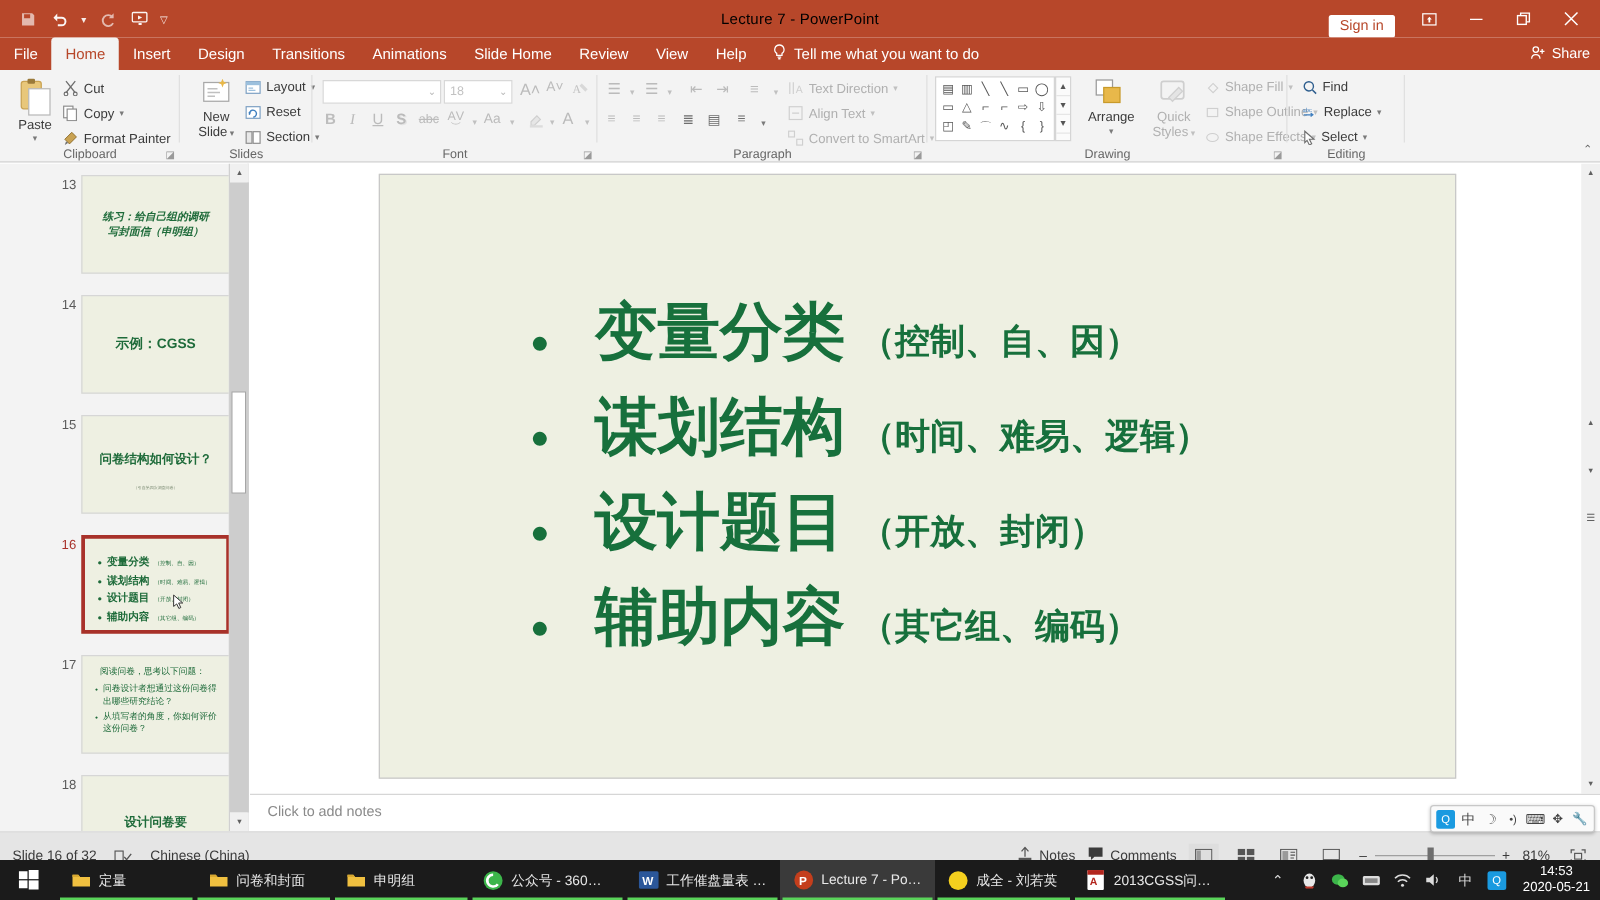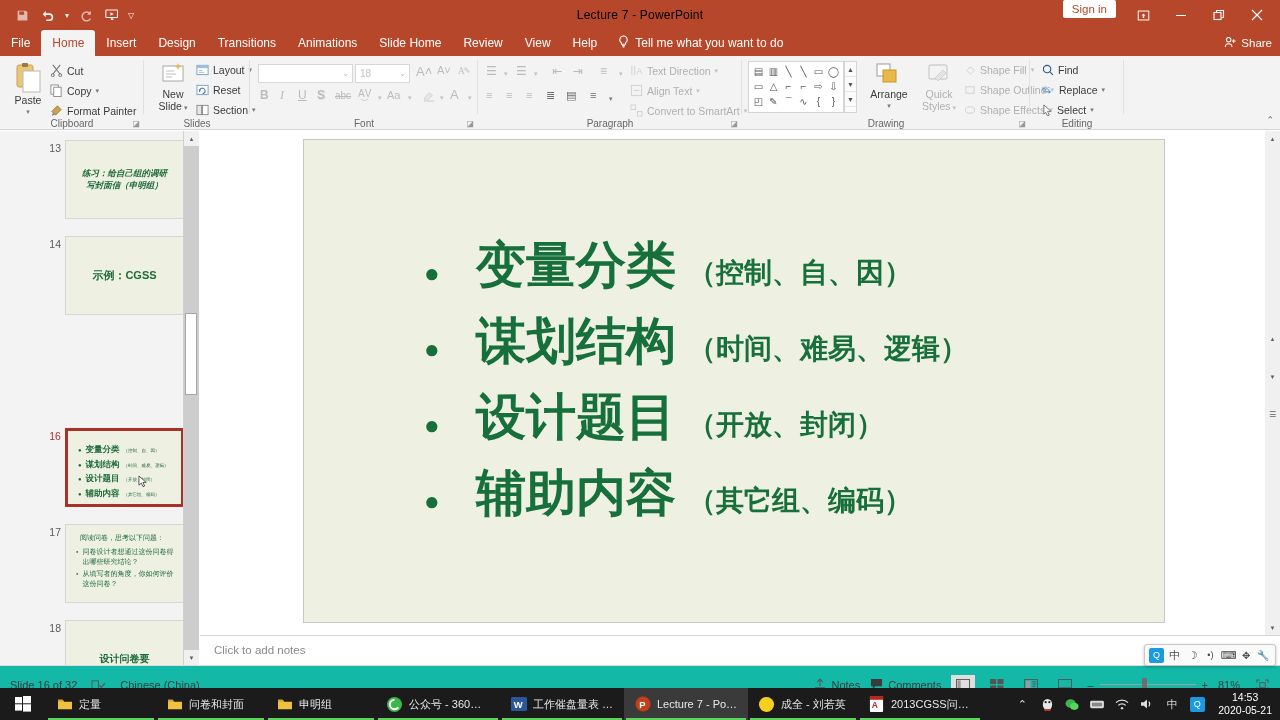--- a/index.html
+++ b/index.html
@@ -21,21 +21,21 @@
     font-size: 14px; color: #fff; opacity: .95; border-radius: 2px;
   }
   .qat-btn.dim { opacity: .62; }
   .qat-btn svg { display:block; }
   .qat-caret { font-size: 8px; opacity: .9; width:10px; text-align:center;}
   .win-title {
     position: absolute; left: 0; top: 0; width: 1280px; height: 30px;
     display: flex; align-items: center; justify-content: center;
     font-size: 12px; color: #000000; letter-spacing: .2px;
   }
-  .win-right { position: absolute; right: 4px; top: 0; height: 30px; display: flex; align-items: flex-start; }
+  .win-right { position: absolute; right: 4px; top: 0; height: 30px; display: flex; align-items: flex-end; }
   .signin {
     font-size: 11.5px; color: #b7472a; background: #fff; padding: 3px 9px;
     border-radius: 2px; margin-right: 8px;
   }
   .wbtn {
     width: 38px; height: 30px; display: flex; align-items: center; justify-content: center;
     color: #fff; font-size: 13px;
   }
   .wbtn.close { font-size: 15px; }
 
@@ -159,21 +159,21 @@
   
   .notes {
     position: absolute; top: 635px; left: 200px; width: 1080px; height: 30px;
     background: #fff; border-top: 1px solid #d6d6d6;
     font-size: 11.5px; color: #8a8a8a; padding: 8px 14px;
   }
 
   
   .statusbar {
     position: absolute; top: 665px; left: 0; width: 1280px; height: 38px;
-    background: #14b8a6; border-top: 1px solid #dcdcdc;
+    background: #e5e5e5; border-top: 1px solid #dcdcdc;
     display: flex; align-items: center; font-size: 11px; color: #3b3b3b;
   }
   .sb-left { display: flex; align-items: center; gap: 14px; padding-left: 10px; }
   .sb-right { position: absolute; right: 6px; display: flex; align-items: center; gap: 10px; }
   .sb-item { display: flex; align-items: center; gap: 5px; }
   .viewbtn { width: 24px; height: 20px; display:flex; align-items:center; justify-content:center; }
   .viewbtn.act { background: #dedede; }
   .zoomslider { display: flex; align-items: center; gap: 6px; }
   .ztrack { position: relative; width: 96px; height: 1px; background: #a0a0a0; }
   .zhandle { position: absolute; top: -6px; width: 5px; height: 13px; background: #6e6e6e; }
@@ -626,20 +626,29 @@
 
     <div class="thumb-row" style="top:105px;">
       <div class="thumb-num">14</div>
       <div class="thumb" style="height:79px;">
         <div class="tt-center" style="top:32px; font-size:11px;">
           <div>示例：CGSS</div>
         </div>
       </div>
     </div>
 
+    <div class="thumb-row" style="top:201px;">
+      <div class="thumb-num">15</div>
+      <div class="thumb" style="height:79px;">
+        <div class="tt-center" style="top:29px; font-size:10px;">
+          <div>问卷结构如何设计？</div>
+        </div>
+        <div class="tt-tiny" style="top:55px;">（引自第四次调查问卷）</div>
+      </div>
+    </div>
 
     <div class="thumb-row" style="top:297px;">
       <div class="thumb-num" style="color:#a8312a;">16</div>
       <div class="thumb sel" style="height:79px;">
         <div class="tt-bullets" style="top:13px;">
           <div class="tt-b">
             <span class="dot">●</span>
             <span class="big">变量分类</span>
             <span class="sm">（控制、自、因）</span>
           </div>

